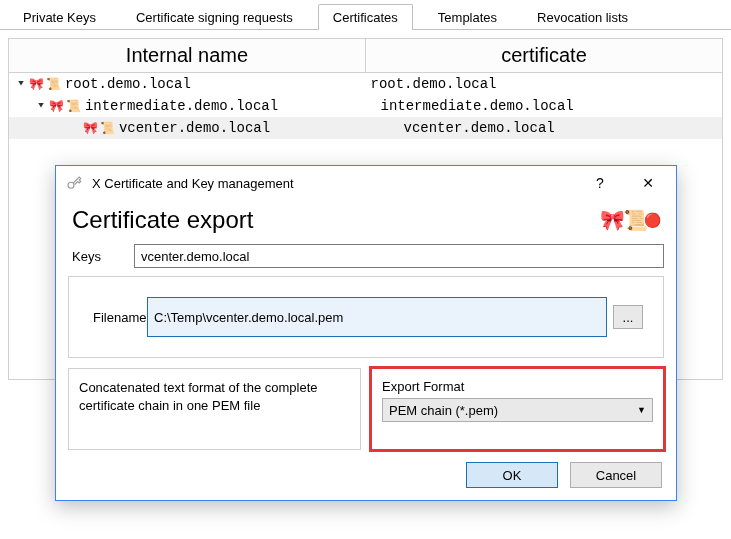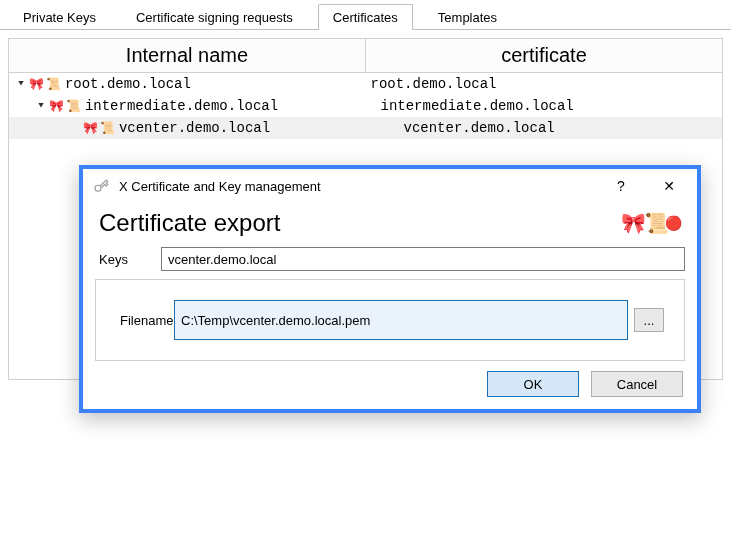--- a/index.html
+++ b/index.html
@@ -104,23 +104,22 @@
     background: #fff;
   }
 
   
   .dialog {
     position: absolute;
     left: 55px;
     top: 165px;
     width: 622px;
     background: #ffffff;
-    border: 4px solid #3b82f6;
+    border: 1px solid #3b82f6;
     box-shadow: 0 6px 20px rgba(0,0,0,0.25);
-    margin-left: 24px;
   }
   .dlg-title {
     display: flex;
     align-items: center;
     height: 34px;
     padding: 0 8px 0 8px;
     gap: 8px;
     font-size: 13px;
   }
   .dlg-title-icon {
@@ -253,20 +252,21 @@
   }
 </style>
 </head>
 <body>
 
 <div class="tabs">
   <div class="tab">Private Keys</div>
   <div class="tab">Certificate signing requests</div>
   <div class="tab active">Certificates</div>
   <div class="tab">Templates</div>
+  <div class="tab">Revocation lists</div>
 </div>
 
 <div class="treegrid">
   <div class="tg-head">
     <div class="tg-head-cell">Internal name</div>
     <div class="tg-head-cell">certificate</div>
   </div>
 
   <div class="tg-row">
     <div class="tg-cell indent0">
@@ -334,18 +334,28 @@
     </div>
     <div class="row">
       <div class="rowlbl">Keys</div>
       <input class="tbox" value="vcenter.demo.local" style="">
     </div>
     <div class="fname-group">
       <div class="rowlbl sm">Filename</div>
       <input class="fname-input" value="C:\Temp\vcenter.demo.local.pem" style="">
       <div class="browse-btn">...</div>
     </div>
+    <div class="split">
+      <div class="panel desc">Concatenated text format of the complete certificate chain in one PEM file</div>
+      <div class="panel fmt">
+        <div class="fmt-label">Export Format</div>
+        <div class="combo">
+          <span>PEM chain (*.pem)</span>
+          <span class="chev">▼</span>
+        </div>
+      </div>
+    </div>
     <div class="btnrow">
       <div class="btn primary">OK</div>
       <div class="btn">Cancel</div>
     </div>
   </div>
 </div>
 
 </body></html>

